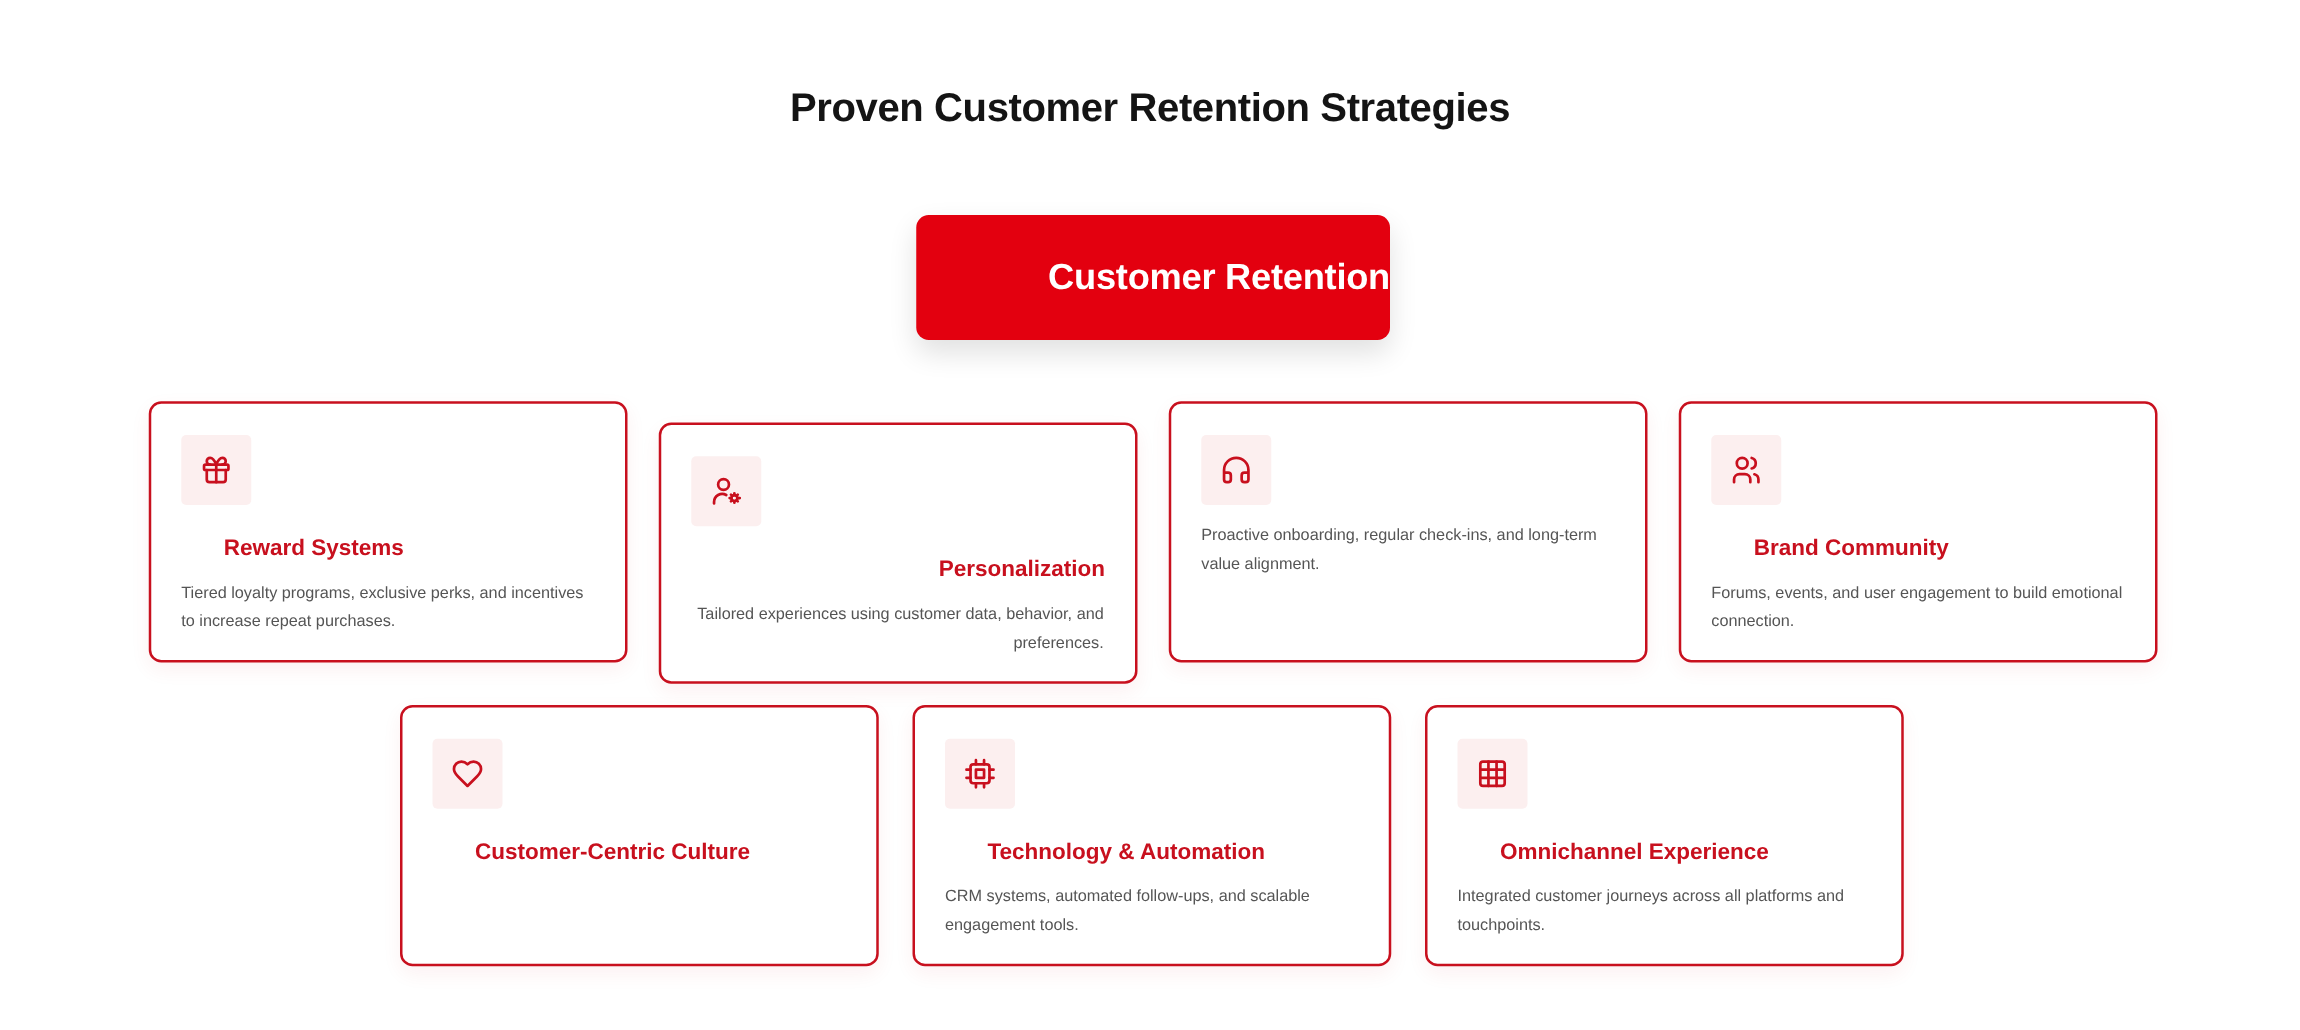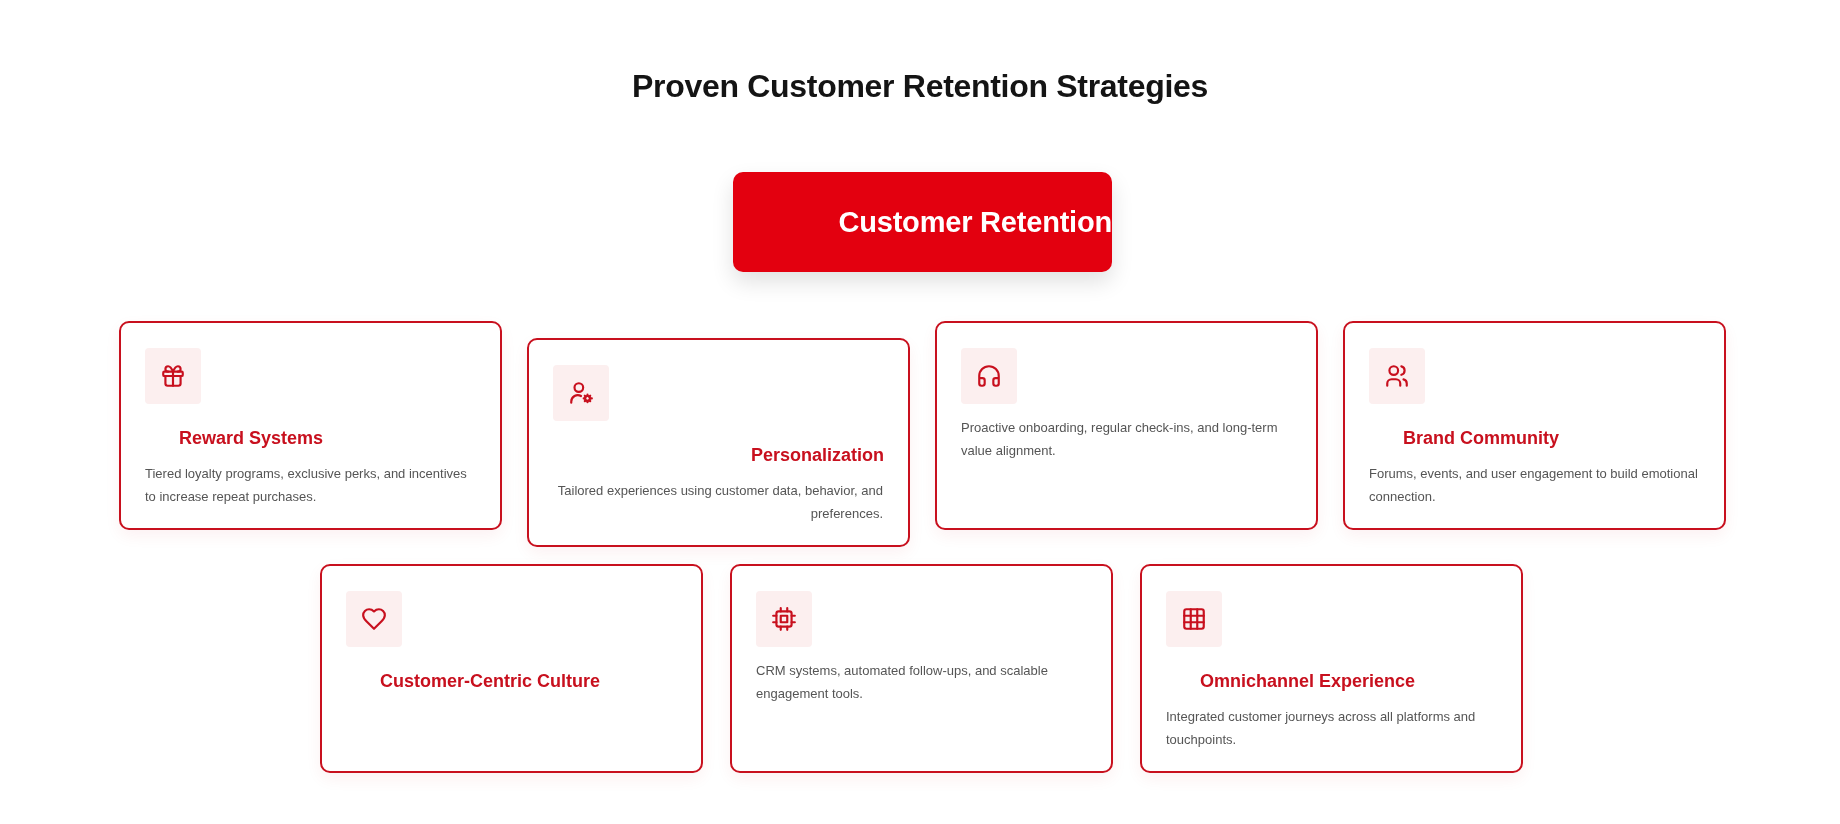--- a/index.html
+++ b/index.html
@@ -108,20 +108,21 @@
 </div>
 
 <div class="card" style="left:730px; top:564px;">
   <div class="icon-box">
     <svg viewBox="0 0 24 24" fill="none" stroke="#c8101e" stroke-width="2" stroke-linecap="round" stroke-linejoin="round">
       <rect x="5" y="5" width="14" height="14" rx="2"></rect>
         <rect x="9" y="9" width="6" height="6"></rect>
       <path d="M9 2v3M15 2v3M9 19v3M15 19v3M2 9h3M2 15h3M19 9h3M19 15h3"></path>
     </svg>
   </div>
+  <div class="card-title">Technology &amp; Automation</div>
   <div class="card-desc">CRM systems, automated follow-ups, and scalable engagement tools.</div>
 </div>
 
 <div class="card" style="left:1140px; top:564px;">
   <div class="icon-box">
     <svg viewBox="0 0 24 24" fill="none" stroke="#c8101e" stroke-width="2" stroke-linecap="round" stroke-linejoin="round">
       <rect x="3" y="3" width="18" height="18" rx="2"></rect>
         <path d="M3 9h18M3 15h18M9 3v18M15 3v18"></path>
     </svg>
   </div>

